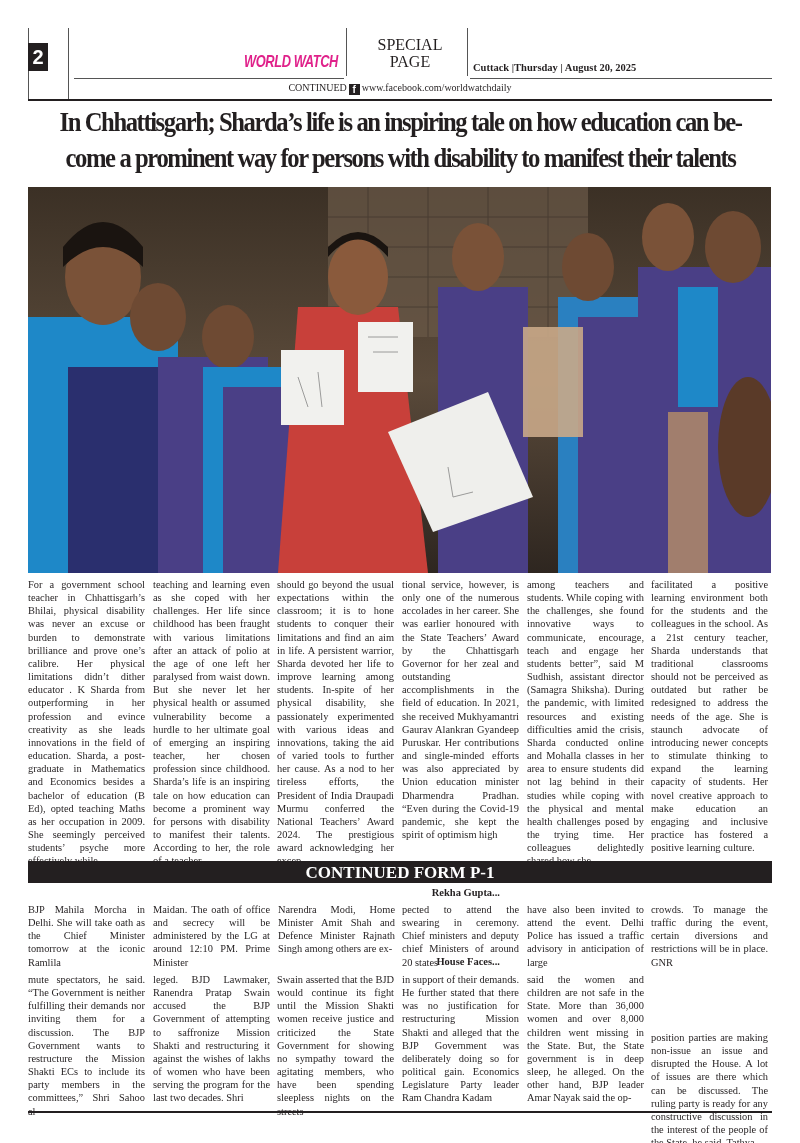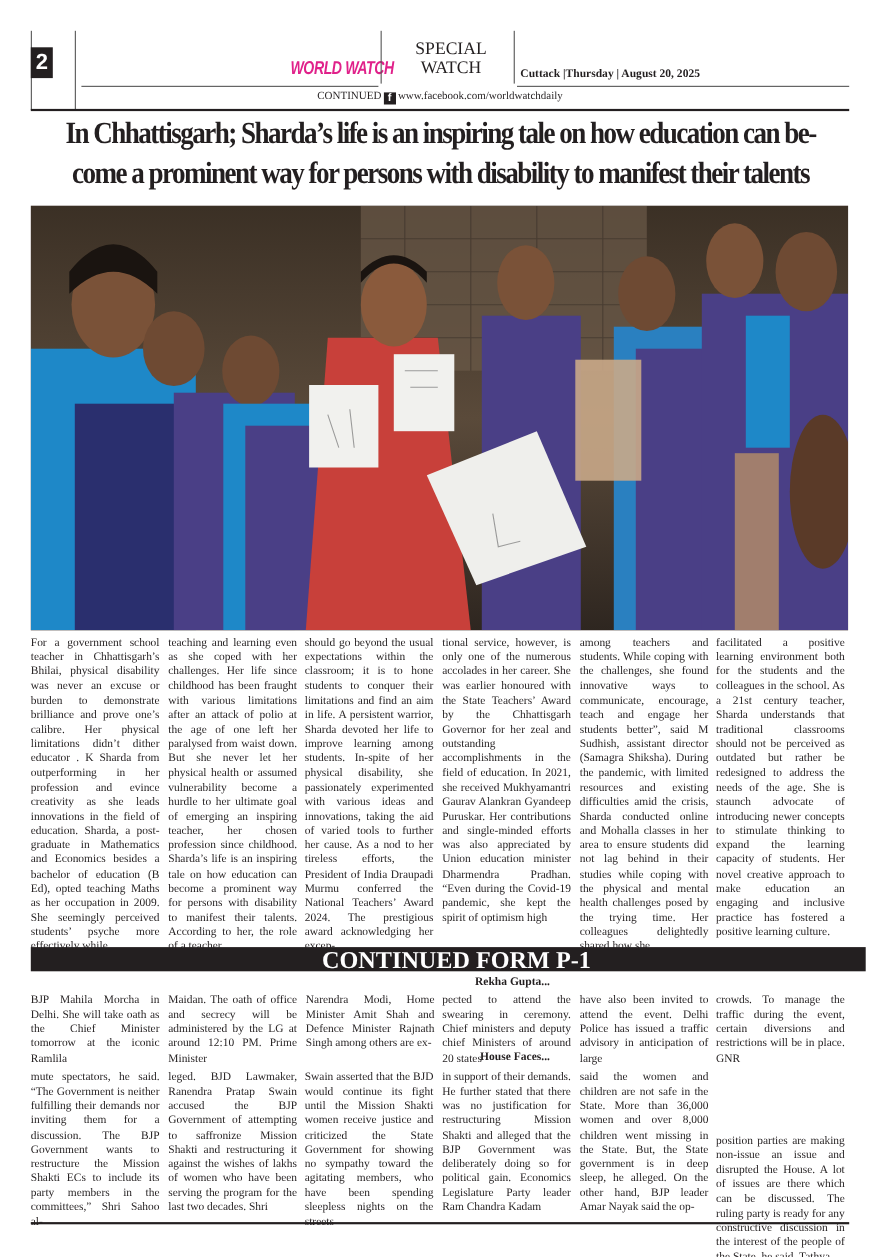--- a/index.html
+++ b/index.html
@@ -2,49 +2,49 @@
 <html><head>
 <meta charset="utf-8">
 <style>
   html,body{margin:0;padding:0;background:#fff;}
   body{width:800px;height:1143px;position:relative;overflow:hidden;font-family:"Liberation Serif","DejaVu Serif",serif;color:#231f20;}
   .abs{position:absolute;}
   
   .vline{position:absolute;background:#555;width:1px;}
   .hline{position:absolute;background:#555;height:1px;}
   .page-num{left:28px;top:43px;width:20px;height:28px;background:#231f20;color:#fff;font-family:"Liberation Sans",sans-serif;font-weight:bold;font-size:20px;text-align:center;line-height:28px;}
-  .logo{left:264px;top:36px;width:96px;height:40px;font-family:"Liberation Sans",sans-serif;font-weight:bold;font-style:italic;color:#0369a1;font-size:19px;letter-spacing:-0.5px;line-height:40px;white-space:nowrap;}
+  .logo{left:244px;top:36px;width:96px;height:40px;font-family:"Liberation Sans",sans-serif;font-weight:bold;font-style:italic;color:#0369a1;font-size:19px;letter-spacing:-0.5px;line-height:40px;white-space:nowrap;}
   .special{left:355px;top:36px;width:110px;text-align:center;font-weight:normal;font-size:16px;line-height:17px;}
   .dateline{left:473px;top:62px;font-size:10.5px;font-weight:bold;font-family:"Liberation Serif",serif;white-space:nowrap;}
   .follow{left:0;width:800px;top:82px;text-align:center;font-size:10px;font-family:"Liberation Serif",serif;}
   .follow .fb{display:inline-block;width:11px;height:11px;background:#231f20;color:#fff;font-family:"Liberation Sans",sans-serif;font-weight:bold;font-size:10px;line-height:12px;text-align:center;vertical-align:-2px;margin:0 2px;}
   .rule-thick{position:absolute;left:28px;width:744px;height:2px;background:#231f20;}
   .headline{left:28px;top:104px;width:744px;text-align:center;font-weight:bold;font-size:28px;line-height:36px;letter-spacing:-1.6px;transform:scaleX(0.88);transform-origin:center top;width:845px;left:-22px;}
   
   .photo{left:28px;top:187px;width:743px;height:386px;overflow:hidden;background:#4a3b32;}
   
   .col{position:absolute;font-size:10.4px;line-height:13.15px;text-align:justify;hyphens:none;}
-  .band{left:28px;top:861px;width:744px;height:22px;background:#231f20;color:#fff;font-weight:bold;font-size:22px;text-align:center;line-height:23px;padding-left:15px;}
+  .band{left:28px;top:861px;width:744px;height:22px;background:#231f20;color:#fff;font-weight:bold;font-size:17px;text-align:center;line-height:23px;}
   .kicker{font-weight:bold;font-size:10.5px;text-align:right;white-space:nowrap;}
 </style>
 </head>
 <body>
 
 <div class="vline" style="left:28px;top:28px;height:72px;"></div>
 <div class="vline" style="left:68px;top:28px;height:72px;"></div>
 <div class="abs page-num">2</div>
 <div class="abs logo">
   <svg width="96" height="40" viewBox="0 0 96 40">
     <text x="0" y="31" fill="#e0218a" font-family="Liberation Sans, sans-serif" font-weight="bold" font-style="italic" font-size="17" textLength="94" lengthAdjust="spacingAndGlyphs">WORLD WATCH</text>
   </svg>
 </div>
 <div class="vline" style="left:346px;top:28px;height:48px;"></div>
 <div class="abs special">
   <div>SPECIAL</div>
-  <div>WATCH</div>
+  <div>PAGE</div>
 </div>
 <div class="vline" style="left:467px;top:28px;height:48px;"></div>
 <div class="abs dateline">Cuttack |Thursday  | August 20, 2025</div>
 <div class="hline" style="left:74px;top:78px;width:270px;"></div>
 <div class="hline" style="left:470px;top:78px;width:302px;"></div>
 <div class="abs follow">
   <span>CONTINUED</span><span class="fb">f</span><span>www.facebook.com/worldwatchdaily</span>
 </div>
 <div class="rule-thick" style="top:99px;"></div>
 

